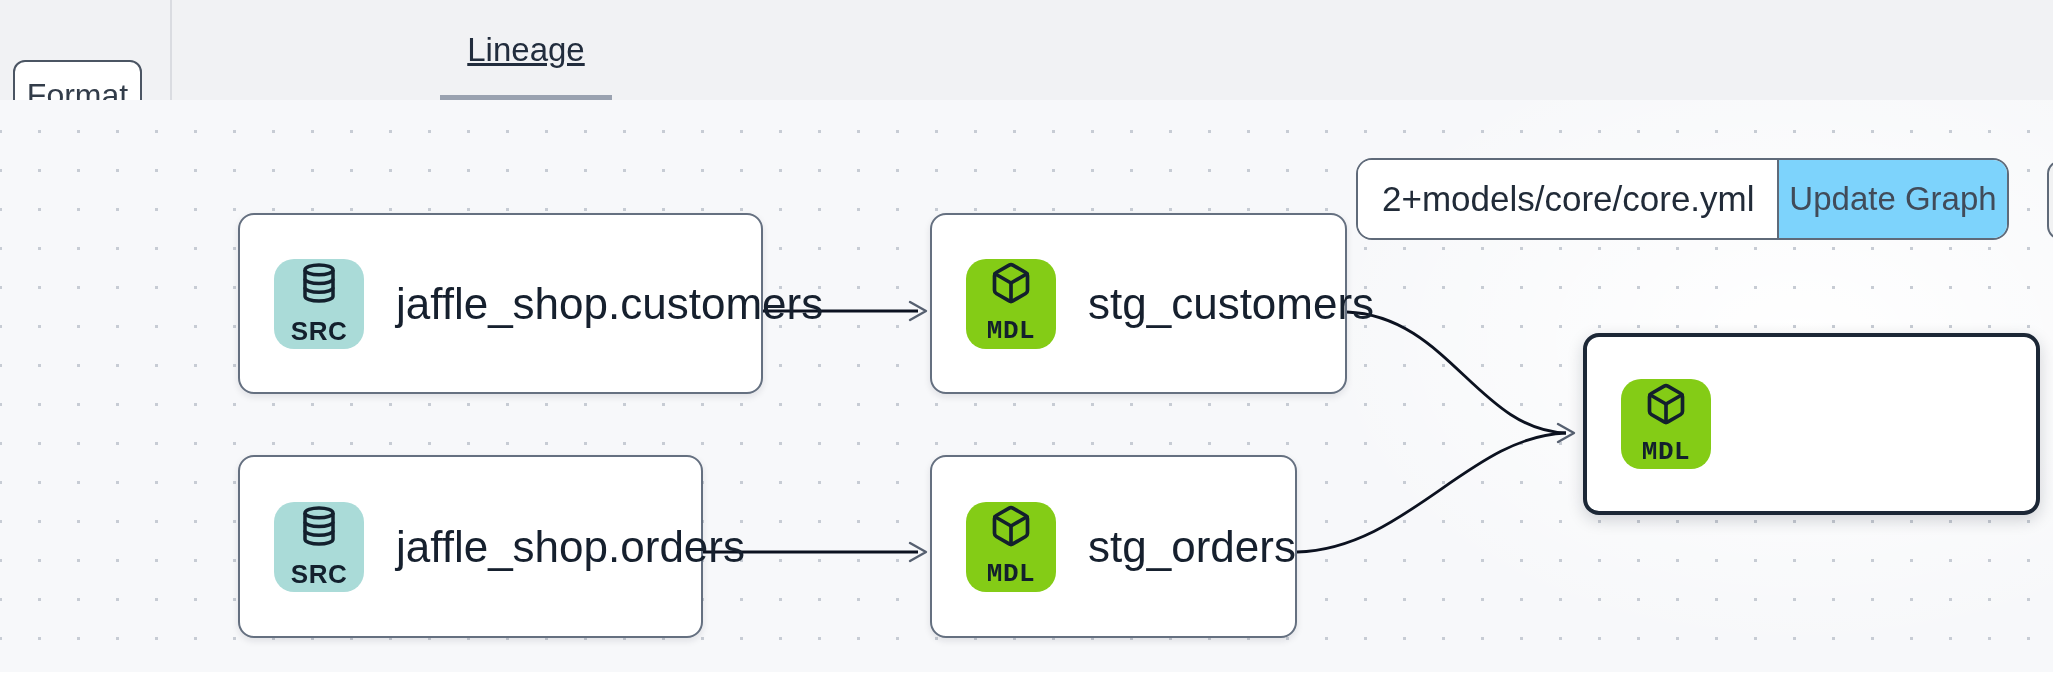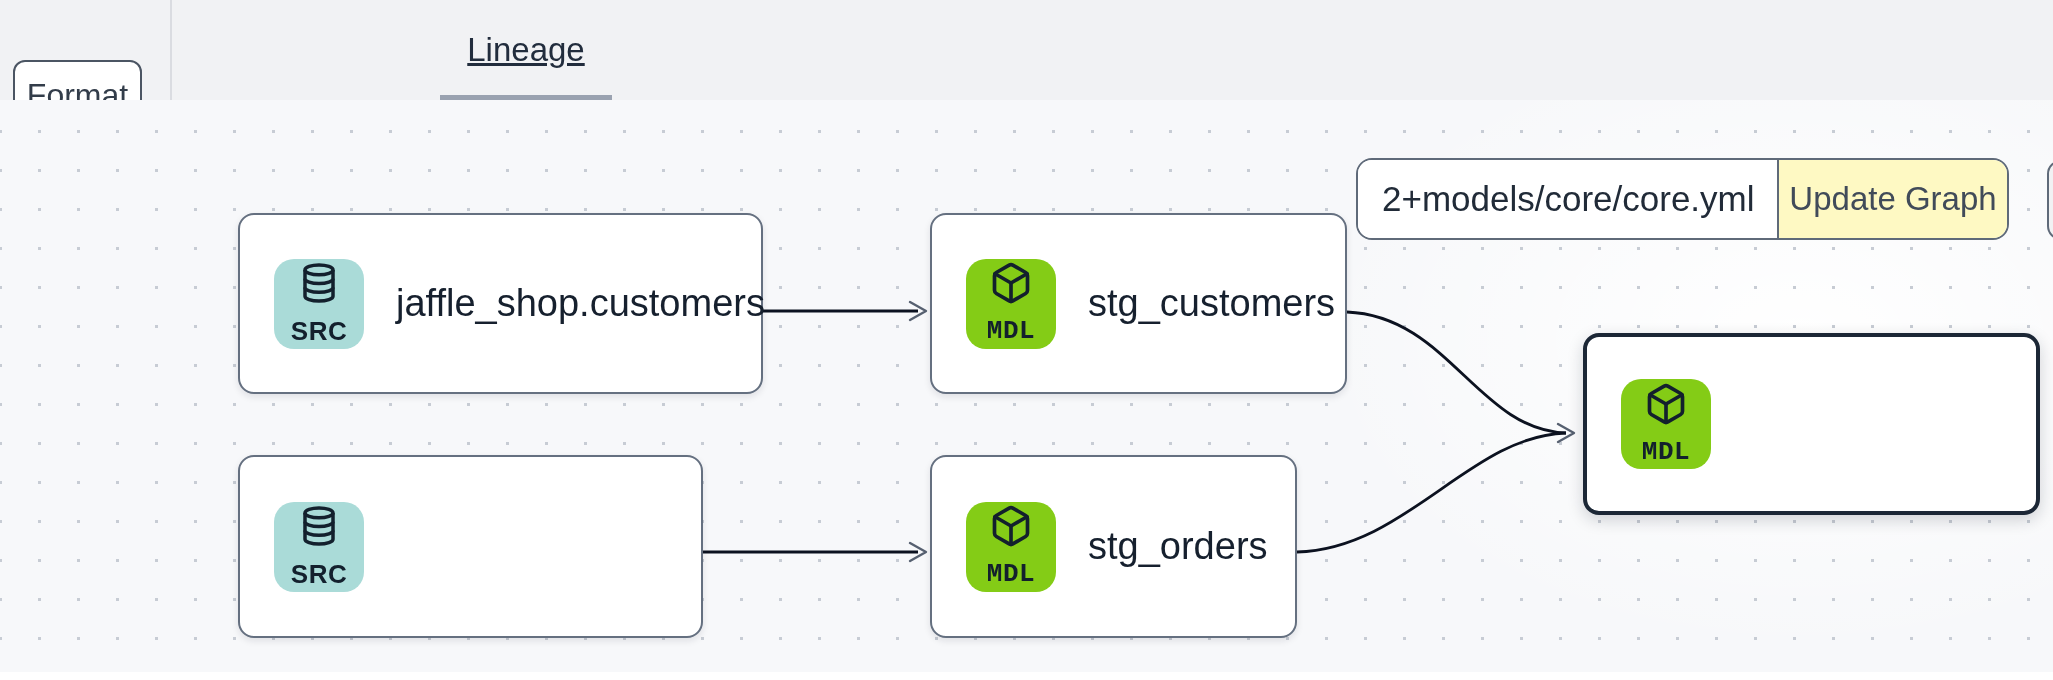--- a/index.html
+++ b/index.html
@@ -67,21 +67,21 @@
   }
   .tile {
     width:90px; height:90px; border-radius:20px; flex:0 0 auto;
     display:flex; flex-direction:column; align-items:center; justify-content:center;
     color:#13202d;
   }
   .tile-src { background:#aadbd8; }
   .tile-mdl { background:#84cc16;font-family:Liberation Mono, monospace; }
   .tile svg { display:block; }
   .tile-label { font-size:26px; font-weight:600; letter-spacing:0.5px; margin-top:11px; }
-  .node-label { font-size:38px; color:#16202e; white-space:nowrap; }
+  .node-label { font-size:44px; color:#16202e; white-space:nowrap; }
   .node-text-col { display:flex; flex-direction:column; gap:6px; }
   .access-row { display:flex; align-items:center; gap:12px; font-size:32px; color:#16202e; }
 
   #node-src-customers { left:238px; top:213px; width:525px; height:181px; }
   #node-stg-customers { left:930px; top:213px; width:417px; height:181px; }
   #node-src-orders    { left:238px; top:455px; width:465px; height:183px; }
   #node-stg-orders    { left:930px; top:455px; width:367px; height:183px; }
   #node-fct-orders    { left:1583px; top:333px; width:457px; height:182px; }
 
   
@@ -91,21 +91,21 @@
     display:flex; overflow:hidden; background:#ffffff;
   }
   .selector-input {
     flex:1 1 auto; border:none; outline:none; background:#ffffff;
     font-family:"Liberation Sans", sans-serif;
     font-size:35px; color:#212b38; padding:0 24px;
     min-width:0;
   }
   .selector-divider { width:2px; background:#5f6a79; }
   .update-btn {
-    width:228px; flex:0 0 auto; background:#fef9c3; border:none;
+    width:228px; flex:0 0 auto; background:#7dd3fc; border:none;
     font-family:"Liberation Sans", sans-serif;
     font-size:33px; color:#414b59; cursor:pointer;
   }
   .partial-btn {
     position:absolute; left:2047px; top:160px; width:26px; height:80px;
     background:#f1f2f3; border:2.5px solid #5f6a79; border-radius:14px 0 0 14px;
   }
 </style>
 </head>
 <body>
@@ -170,20 +170,21 @@
     <span class="icon">
       <svg width="42" height="44" viewBox="0 0 24 24" fill="none" stroke="#13202d" stroke-width="2">
         <ellipse cx="12" cy="4.5" rx="8" ry="2.8"></ellipse>
         <path d="M4 4.5 V19.5 C4 21 7.6 22.3 12 22.3 S20 21 20 19.5 V4.5"></path>
         <path d="M4 9.5 C4 11 7.6 12.3 12 12.3 S20 11 20 9.5"></path>
         <path d="M4 14.5 C4 16 7.6 17.3 12 17.3 S20 16 20 14.5"></path>
       </svg>
     </span>
     <span class="tile-label">SRC</span>
   </div>
+  <span class="node-label">jaffle_shop.orders</span>
 </div>
 
 <div class="node" id="node-stg-orders">
   <div class="tile tile-mdl">
     <span class="icon">
       <svg width="44" height="44" viewBox="0 0 24 24" fill="none" stroke="#13202d" stroke-width="2" stroke-linecap="round" stroke-linejoin="round">
         <path d="M21 16V8a2 2 0 0 0-1-1.73l-7-4a2 2 0 0 0-2 0l-7 4A2 2 0 0 0 3 8v8a2 2 0 0 0 1 1.73l7 4a2 2 0 0 0 2 0l7-4A2 2 0 0 0 21 16z"></path>
         <polyline points="3.27 6.96 12 12.01 20.73 6.96"></polyline>
         <line x1="12" y1="22.08" x2="12" y2="12"></line>
       </svg>

